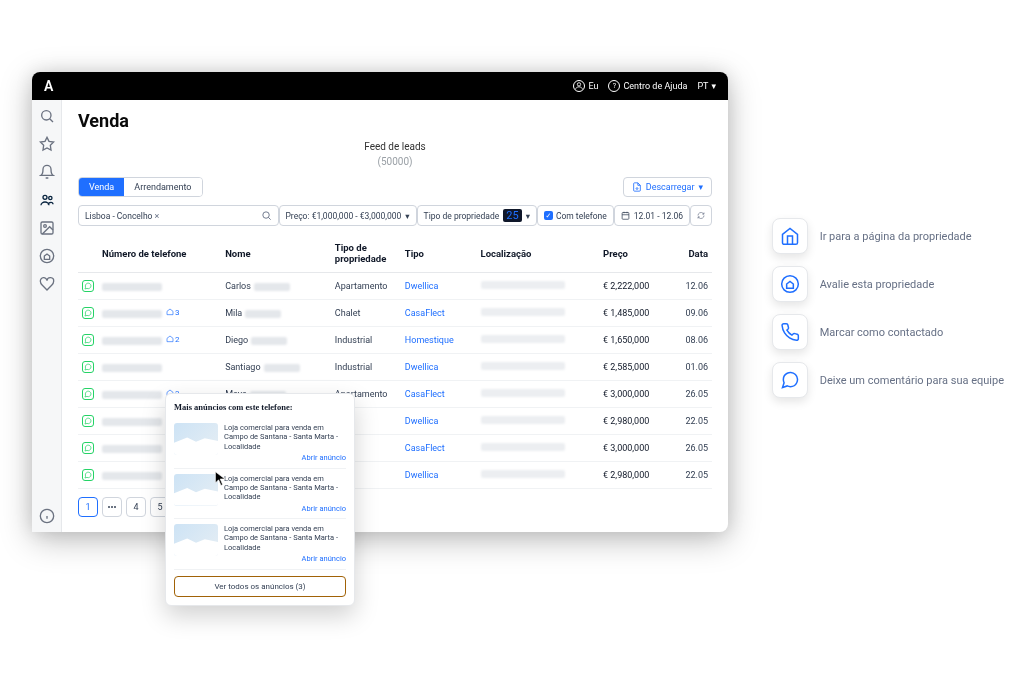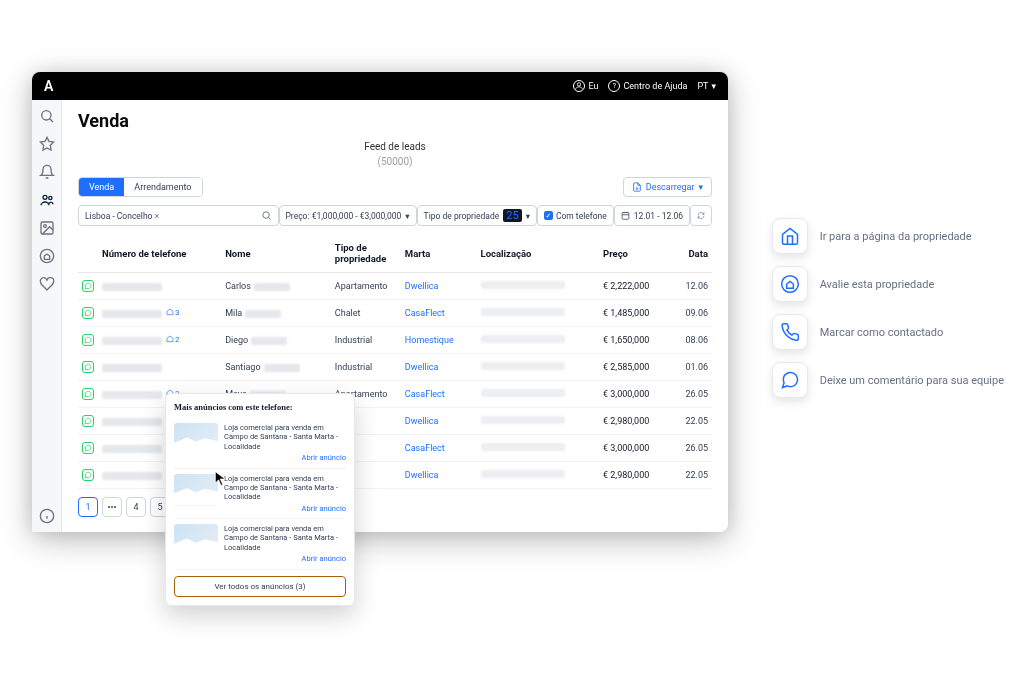--- a/index.html
+++ b/index.html
@@ -211,21 +211,21 @@
         </div>
       </div>
 
       <table>
         <thead>
           <tr>
             <th style="width:16px"></th>
             <th>Número de telefone</th>
             <th>Nome</th>
             <th style="width:70px">Tipo de propriedade</th>
-            <th>Marta</th>
+            <th>Tipo</th>
             <th>Localização</th>
             <th>Preço</th>
             <th style="text-align:right">Data</th>
           </tr>
         </thead>
         <tbody id="tbody">
             <tr>
     <td><span class="wa">
                   <svg viewBox="0 0 24 24" fill="none" stroke="currentColor" stroke-width="2.2">
                     <path d="M21 11.5a8.5 8.5 0 0 1-12 7.7L3 21l1.8-5.4A8.5 8.5 0 1 1 21 11.5z"></path>

